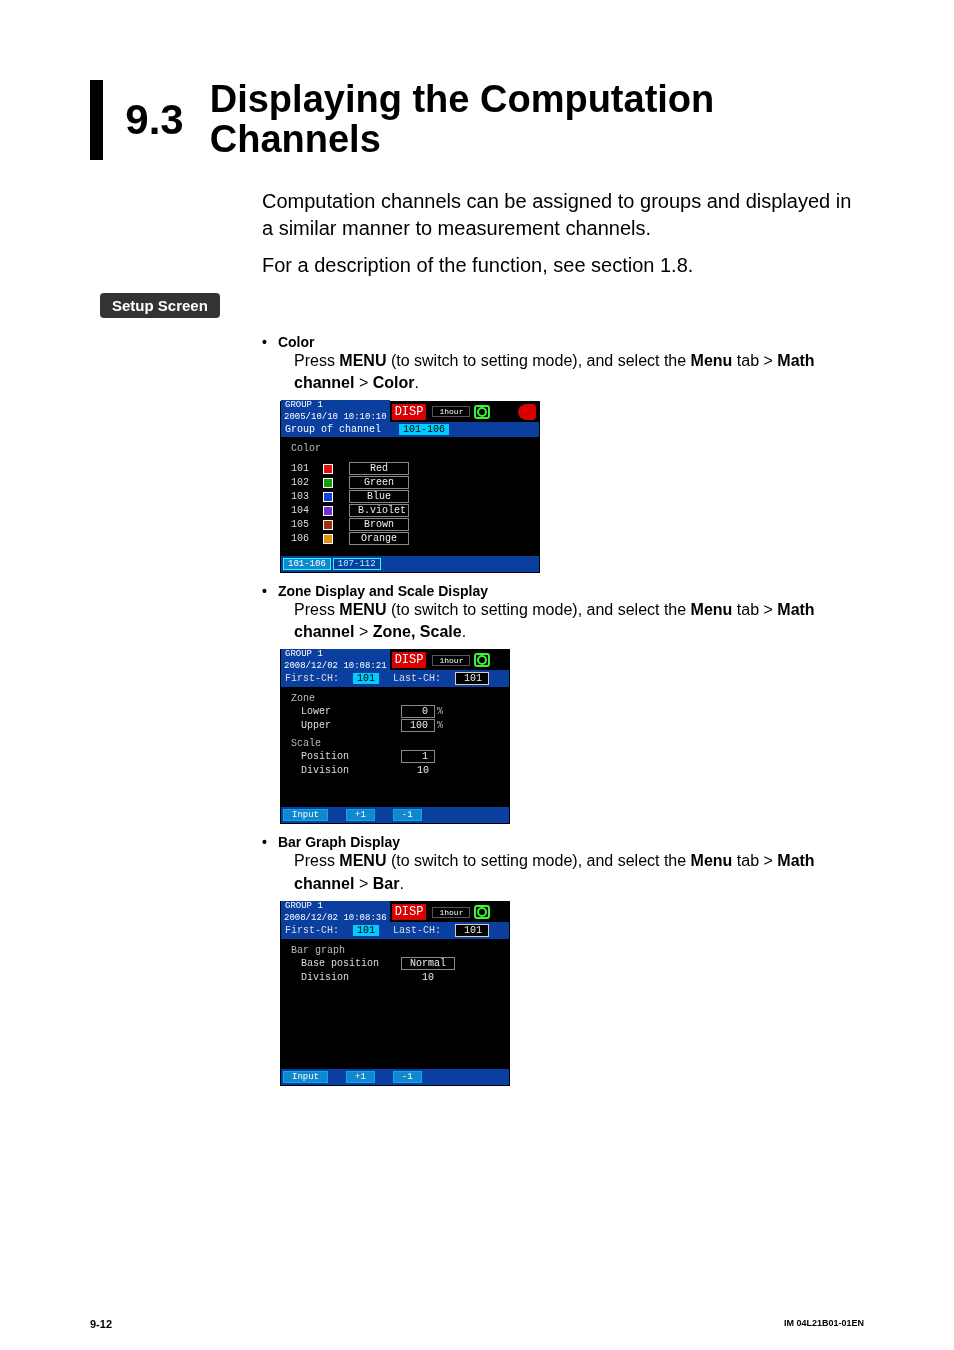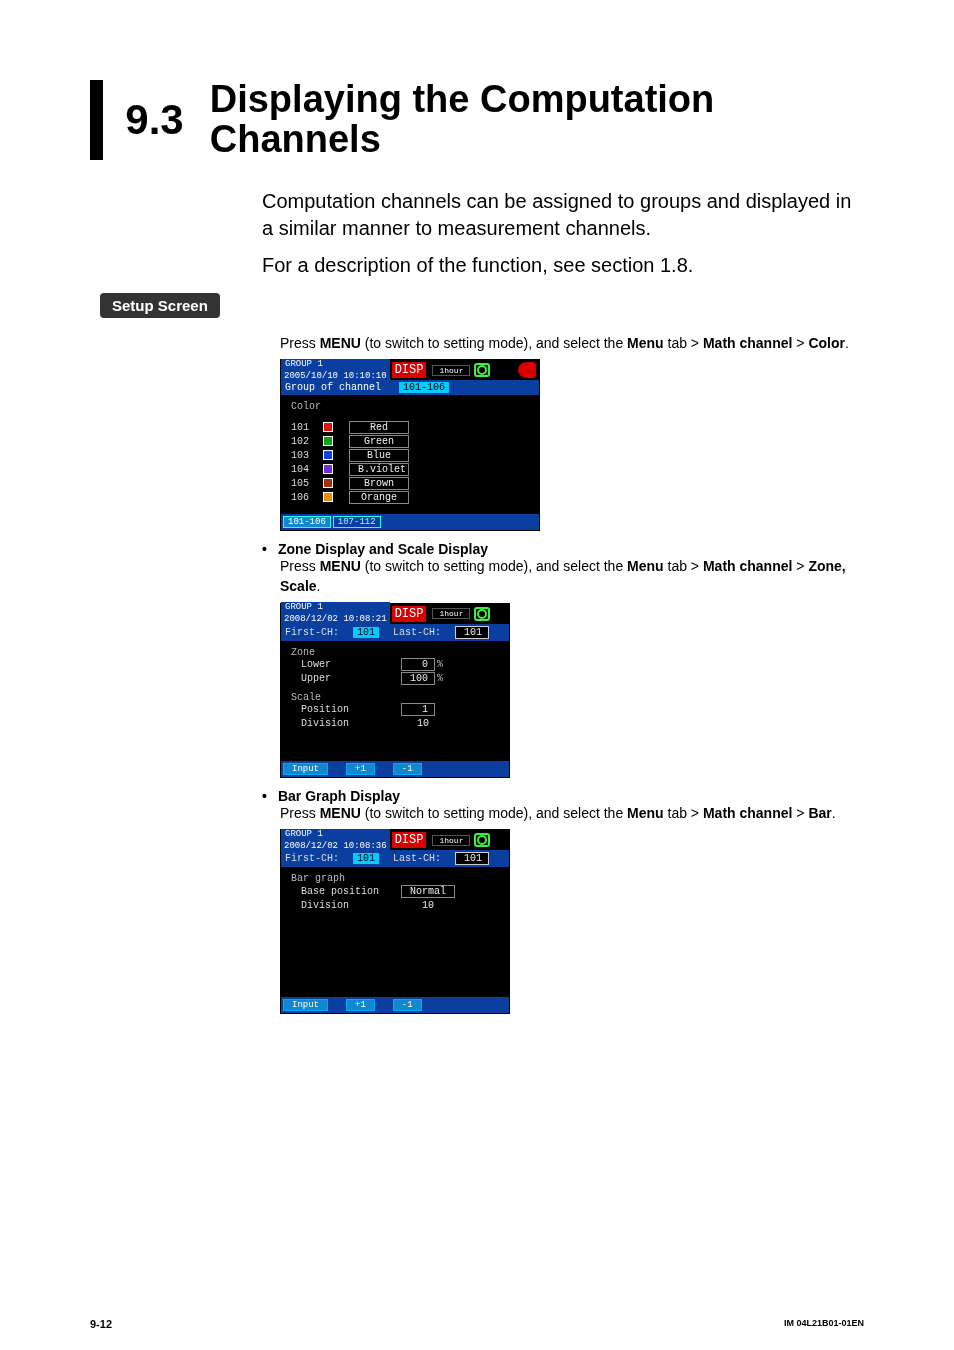--- a/index.html
+++ b/index.html
@@ -7,21 +7,21 @@
   .page { position: relative; width: 954px; height: 1350px; padding: 80px 90px 40px 90px; }
   .title-row { display: flex; align-items: stretch; margin-bottom: 28px; }
   .title-bar { width: 14px; background: #000; margin-right: 22px; }
   .title-num { font-size: 42px; font-weight: bold; margin-right: 26px; line-height: 1; align-self: center; }
   .title-text { font-size: 38px; font-weight: bold; line-height: 1.05; align-self: center; }
   .intro { margin-left: 172px; font-size: 20px; line-height: 1.35; margin-bottom: 10px; }
   .section-pill { display: inline-block; background: #333; color: #fff; font-size: 15px; font-weight: bold; padding: 4px 12px; border-radius: 4px; margin-left: 10px; margin-top: 4px; margin-bottom: 6px; }
   .item { margin-left: 172px; margin-top: 10px; }
   .bullet-row { font-size: 14px; font-weight: bold; }
   .bullet-dot { display: inline-block; width: 12px; }
-  .item-body { margin-left: 18px; font-size: 14px; line-height: 1.4; }
+  .item-body { margin-left: 32px; font-size: 16px; line-height: 1.4; }
   .item-body b { font-weight: bold; }
 
   
   .shot { width: 260px; background: #000; color: #fff; font-family: "Courier New", monospace; font-size: 10px; margin-top: 6px; margin-left: 18px; border: 1px solid #000; }
   .shot-top { display: flex; align-items: center; background: #000; height: 20px; position: relative; }
   .shot-top .grp { background: #0a3fa0; color: #fff; padding: 1px 4px; font-size: 9px; line-height: 1; }
   .shot-top .dt  { background: #0a3fa0; color: #fff; padding: 1px 3px; font-size: 9px; margin-left: 0; }
   .shot-top .disp { background: #d80000; color: #fff; font-size: 12px; padding: 1px 3px; margin-left: 2px; display: inline-flex; align-items: center; }
   .shot-top .hour { background: #000; color: #fff; border: 1px solid #555; font-size: 8px; padding: 0 6px; margin-left: 6px; }
   .shot-top .lens { width: 16px; height: 14px; border: 2px solid #3cf23c; border-radius: 3px; margin-left: 4px; display: flex; align-items: center; justify-content: center; }
@@ -66,20 +66,24 @@
     <div class="title-text">Displaying the Computation Channels</div>
   </div>
 
   <p class="intro">Computation channels can be assigned to groups and displayed in a similar manner to measurement channels.</p>
   <p class="intro">For a description of the function, see section 1.8.</p>
 
   <div class="section-pill">Setup Screen</div>
 
   
   <div class="item">
+    <div class="bullet-row">
+      <span class="bullet-dot">•</span>
+      <span>Color</span>
+    </div>
     <div class="item-body">
       <span>Press </span><b>MENU</b><span> (to switch to setting mode), and select the </span><b>Menu</b><span> tab &gt; </span><b>Math channel</b><span> &gt; </span><b>Color</b><span>.</span>
     </div>
 
     <div class="shot" style="width:260px;">
       <div class="shot-top">
         <div style="display:flex;flex-direction:column;">
           <span class="grp">GROUP 1</span>
           <span class="dt">2005/10/10 10:10:10</span>
         </div>

